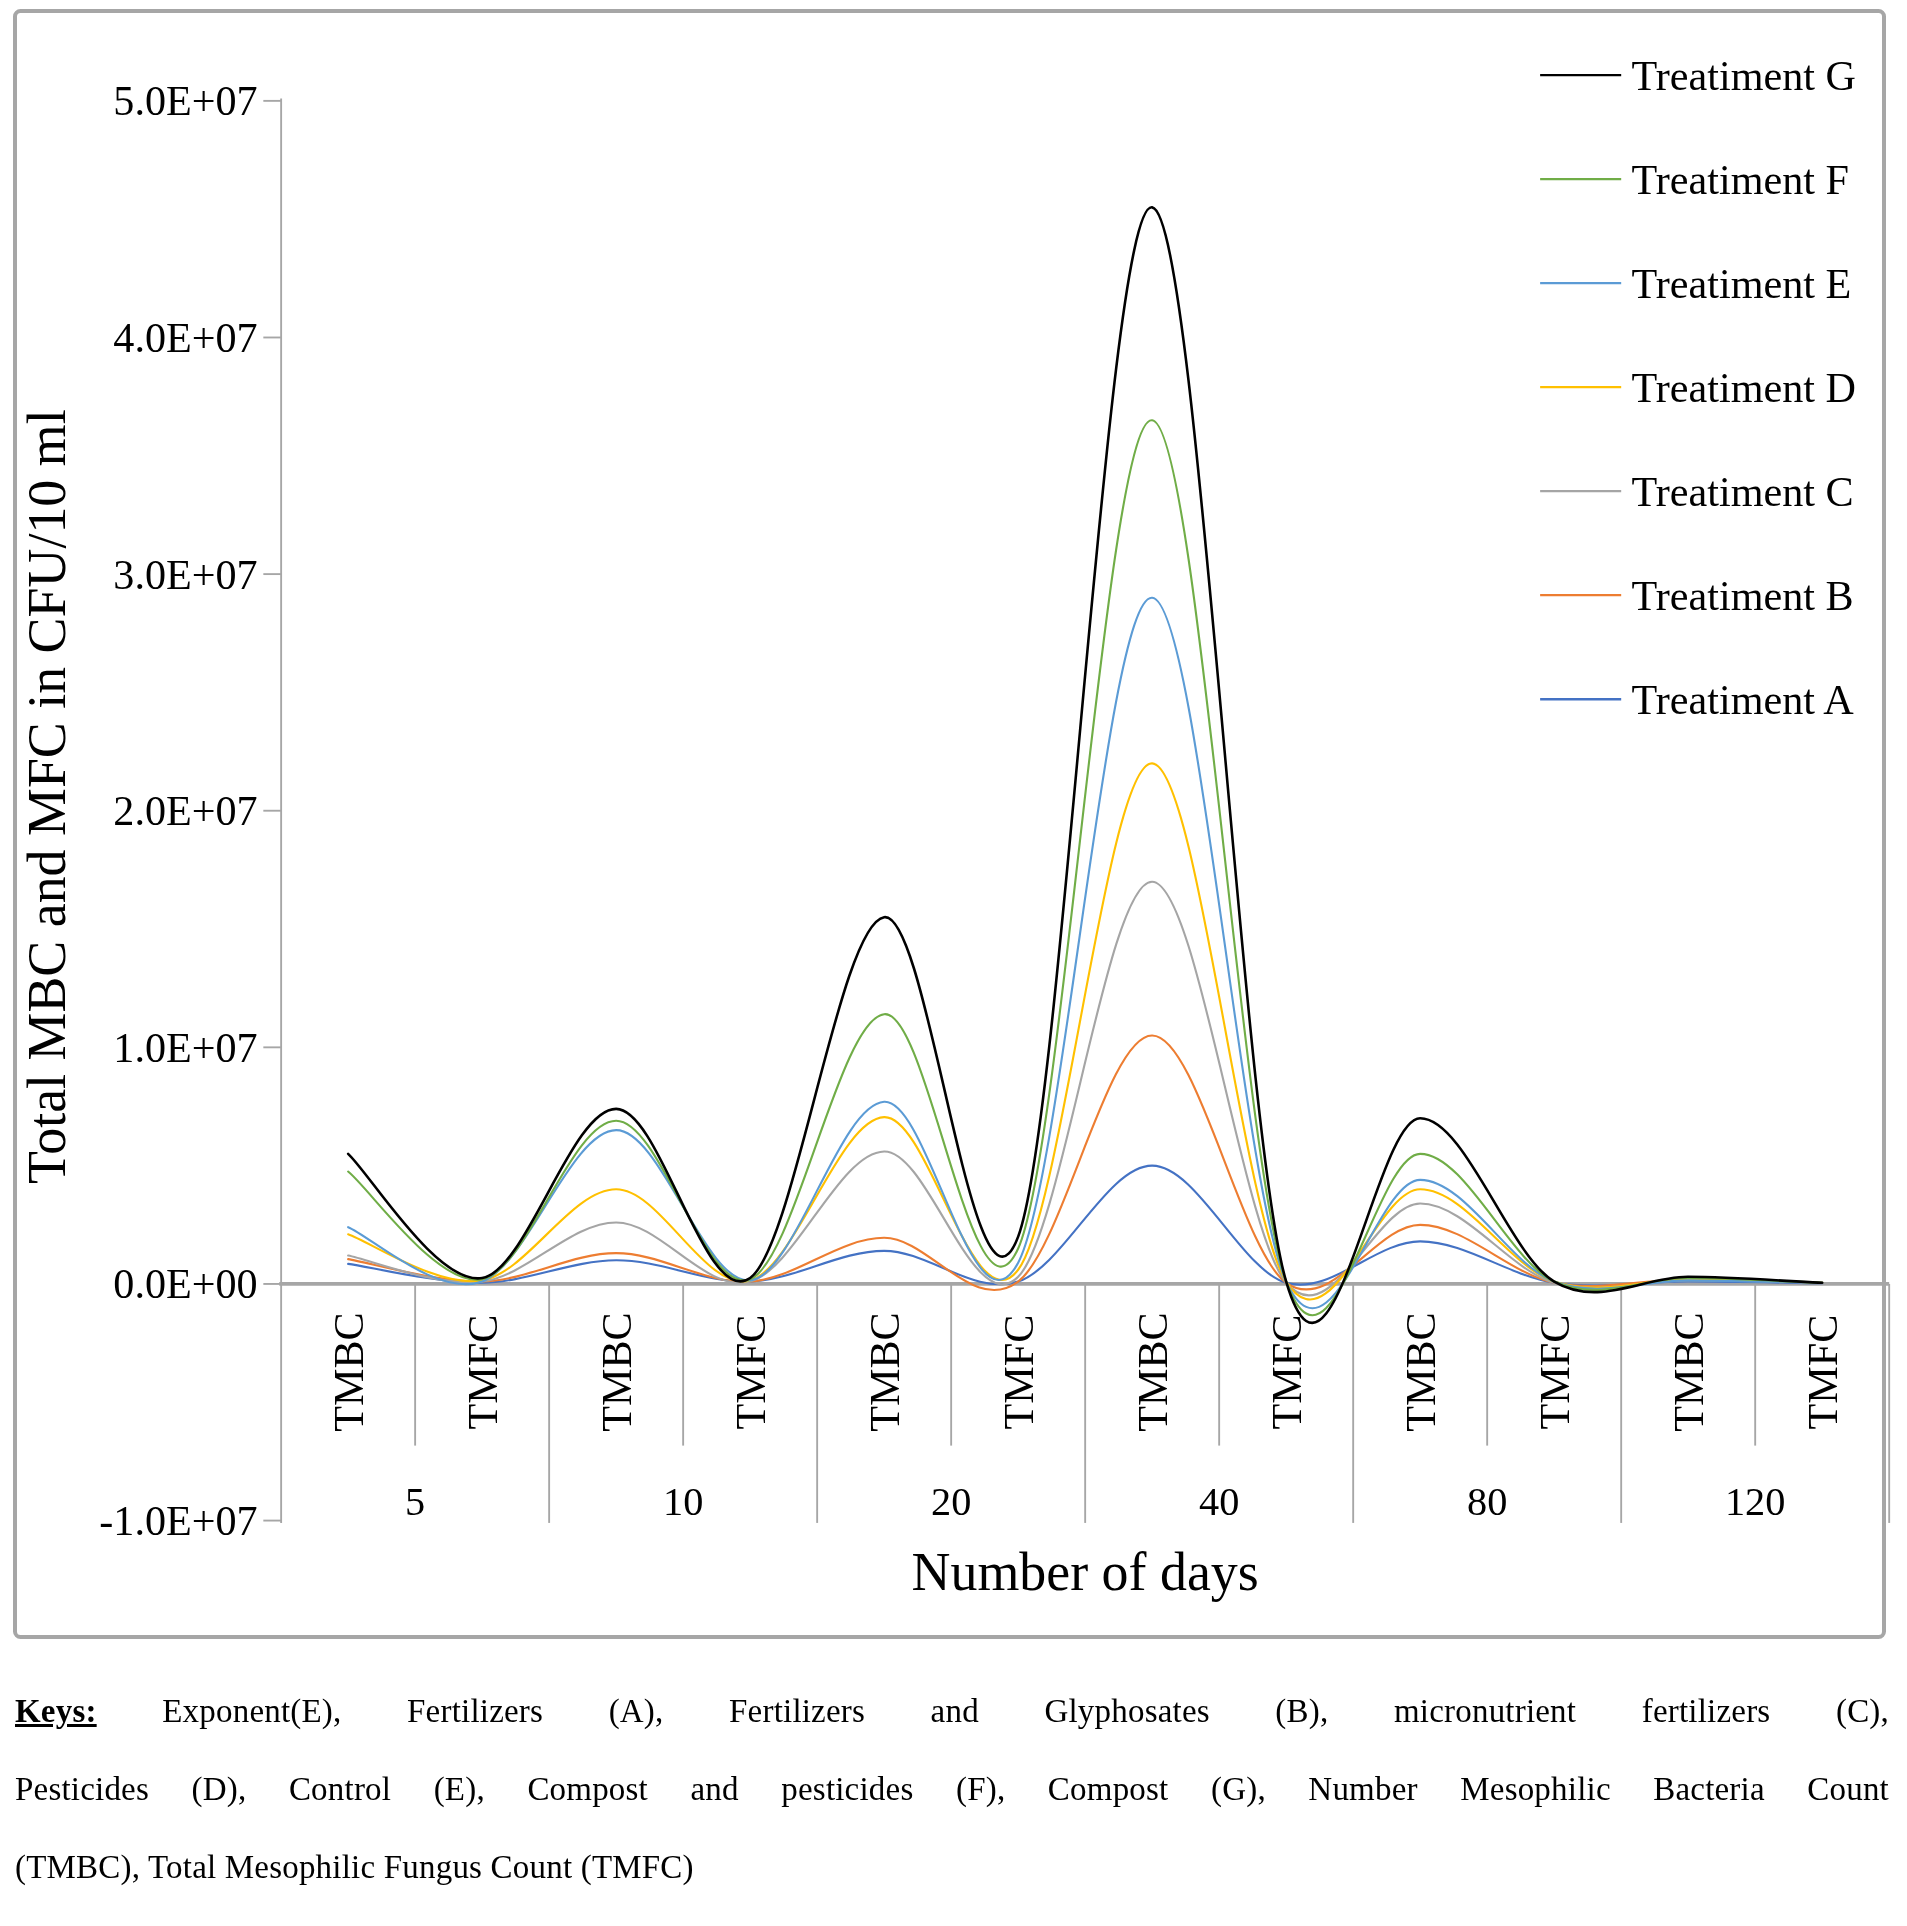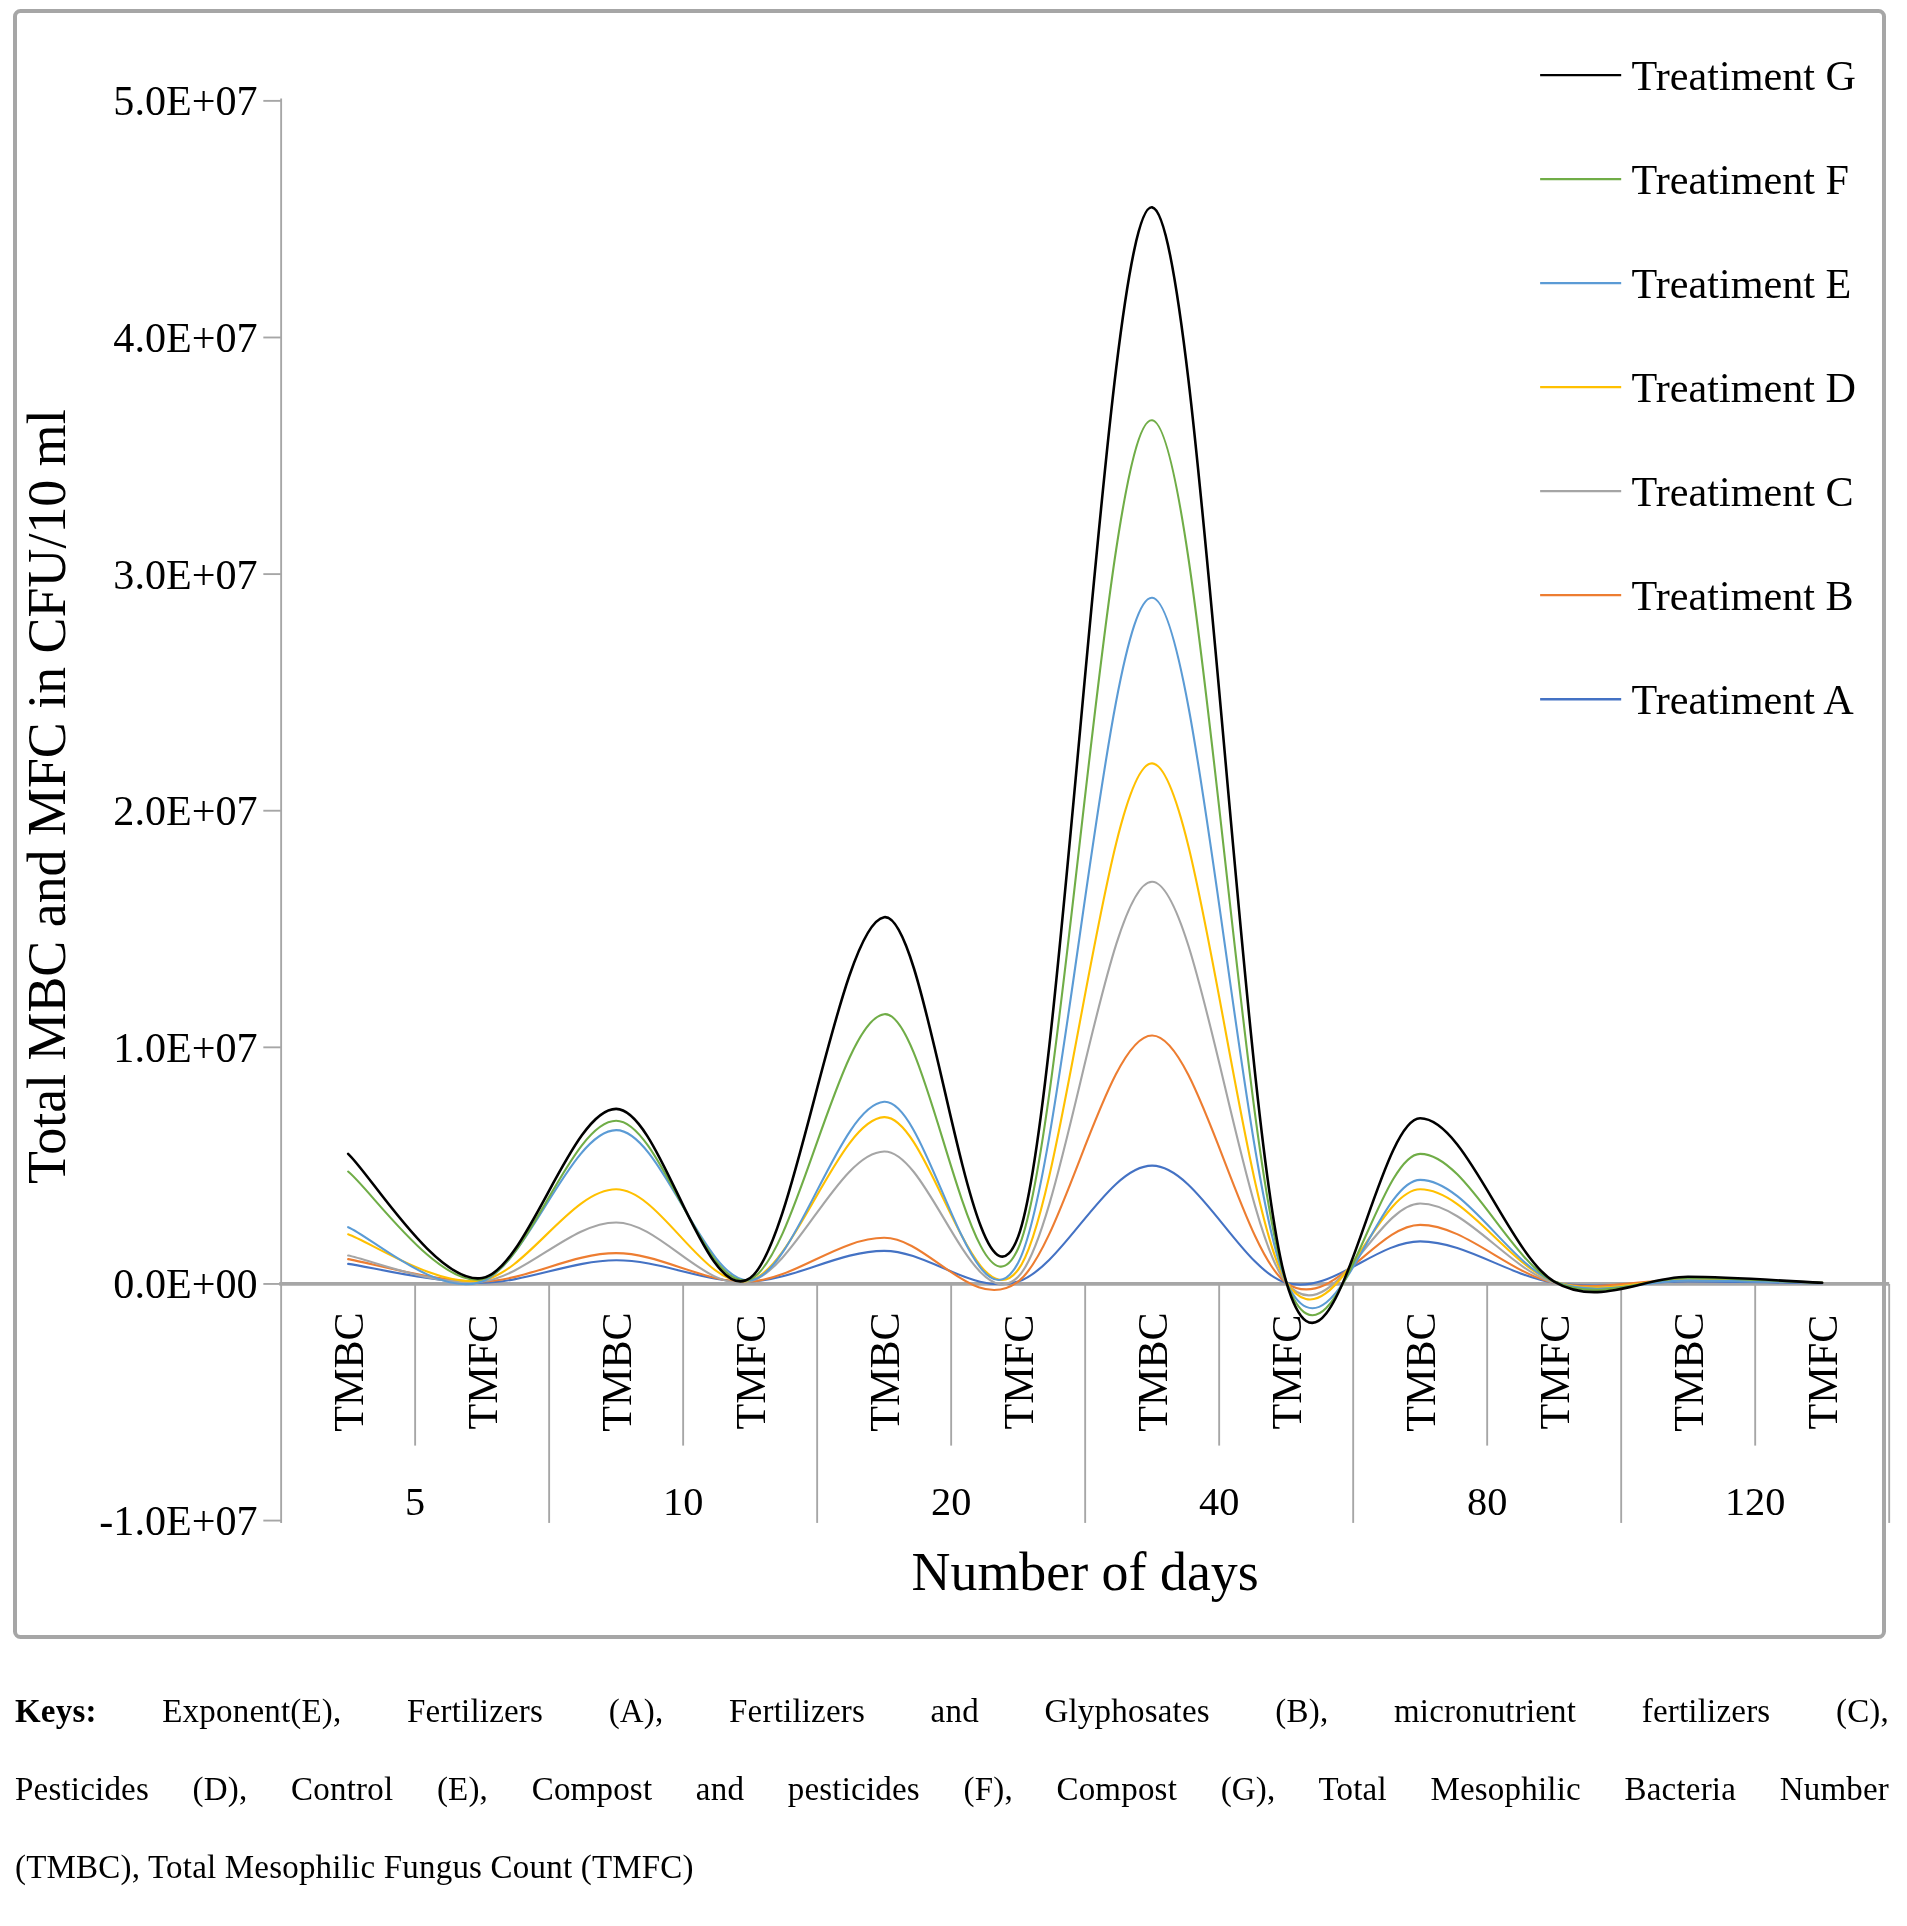--- a/index.html
+++ b/index.html
@@ -10,21 +10,21 @@
   }
   svg#chart{position:absolute;left:0;top:0;}
   .axis-title{font-family:"Liberation Serif",serif;font-size:115px;fill:#000;}
   .tick-label{font-family:"Liberation Serif",serif;font-size:90px;fill:#000;}
   .cat-label{font-family:"Liberation Serif",serif;font-size:90px;fill:#000;}
   .day-label{font-family:"Liberation Serif",serif;font-size:86px;fill:#000;}
   .legend-label{font-family:"Liberation Serif",serif;font-size:90px;fill:#000;}
   .keys{position:absolute;left:15px;right:18px;top:1672px;font-size:33px;line-height:78px;letter-spacing:0.2px;}
   .keys-line{text-align:justify;text-align-last:justify;}
   .keys-line.last{text-align:center;text-align-last:left;}
-  .keys b{font-weight:bold;}
+  .keys b{font-weight:bold;text-decoration:underline;}
 </style>
 </head>
 <body>
 
 <div class="page">
 
   <div class="chart-frame"></div>
 
   <svg id="chart" width="1907" height="1926" viewBox="0 0 4070 4110">
     <g id="axes-layer">
@@ -115,18 +115,18 @@
           <line x1="3287" y1="1492" x2="3460" y2="1492" stroke="#4472C4" stroke-width="5"></line>
           <text x="3482" y="1492" class="legend-label" dominant-baseline="central">Treatiment A</text>
         </g>
       </g>
     <text class="axis-title" x="100" y="1700" transform="rotate(-90 100 1700)" text-anchor="middle" dominant-baseline="central">Total MBC and MFC in CFU/10 ml</text>
     <text class="axis-title" x="2316" y="3355" text-anchor="middle" dominant-baseline="central">Number of days</text>
   </svg>
 
   <div class="keys">
     <div class="keys-line"><b>Keys:</b> <span>Exponent(E), Fertilizers (A), Fertilizers and Glyphosates (B), micronutrient fertilizers (C),</span></div>
-    <div class="keys-line">Pesticides (D), Control (E), Compost and pesticides (F), Compost (G), Total Mesophilic Bacteria Number</div>
+    <div class="keys-line">Pesticides (D), Control (E), Compost and pesticides (F), Compost (G), Number Mesophilic Bacteria Count</div>
     <div class="keys-line last">(TMBC), Total Mesophilic Fungus Count (TMFC)</div>
   </div>
 
 </div>
 
 
 </body></html>

